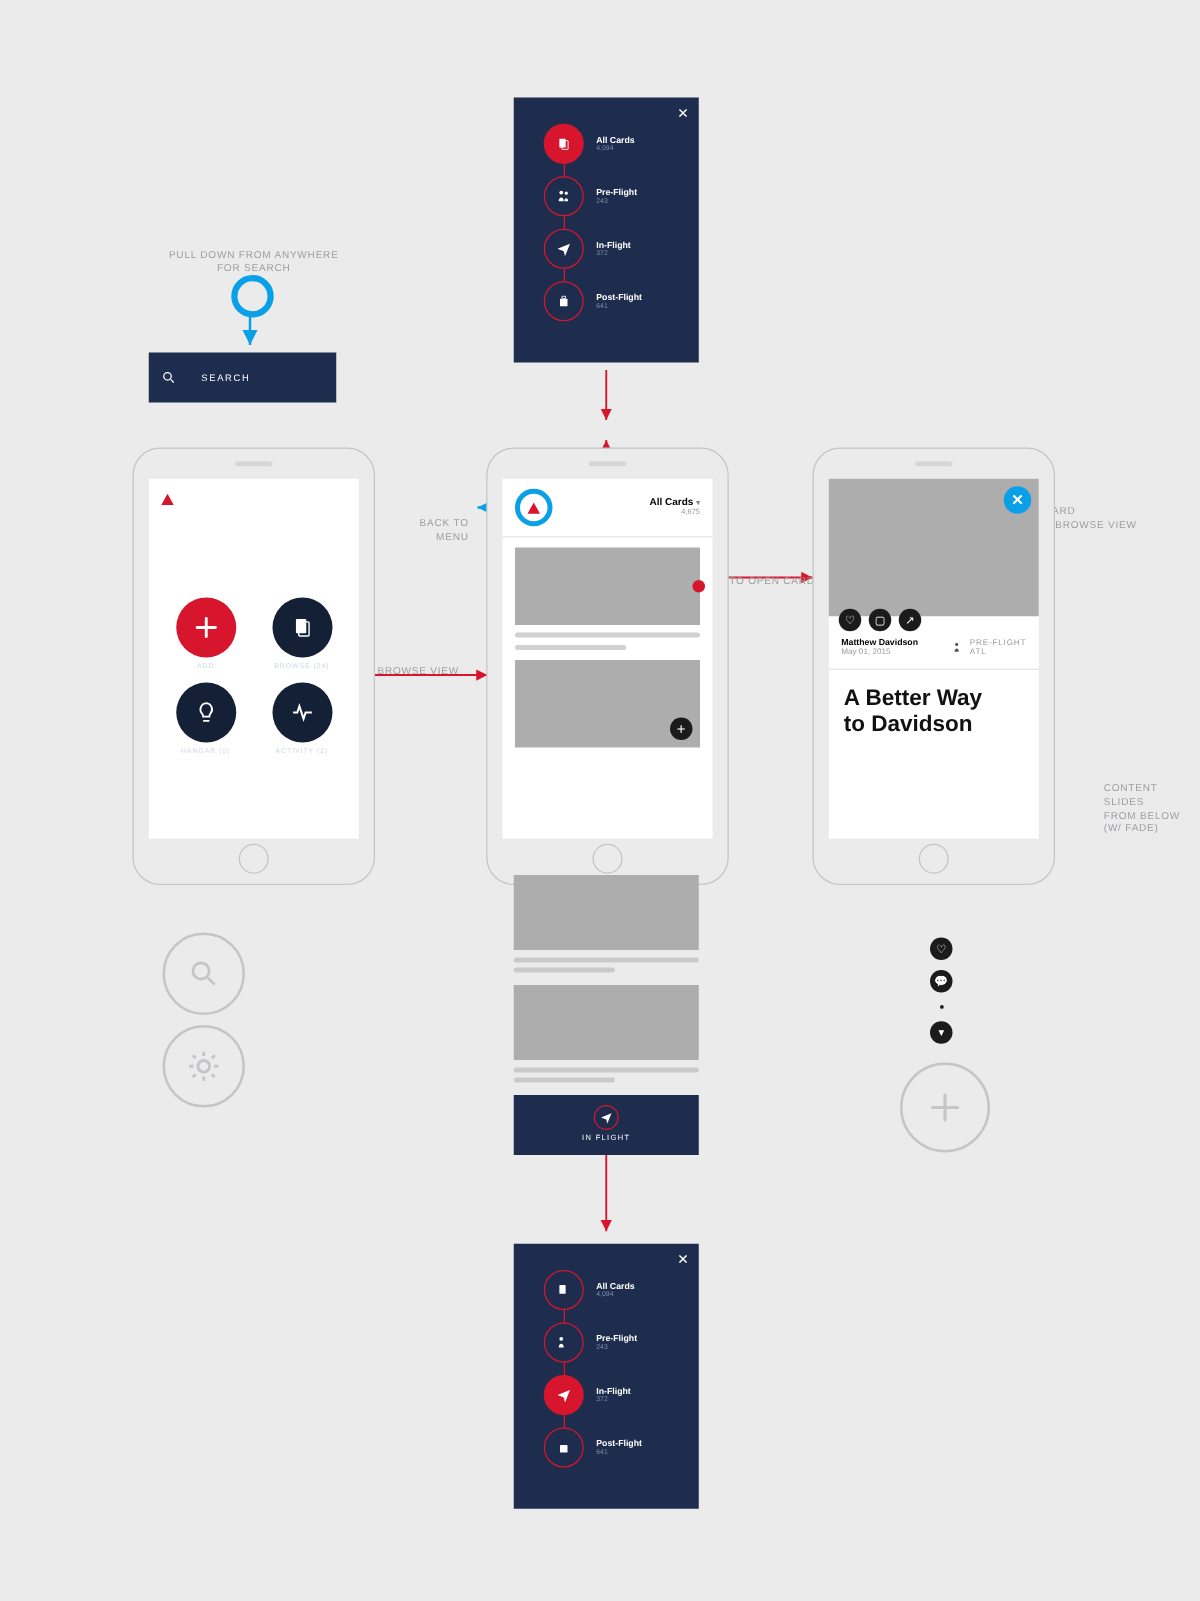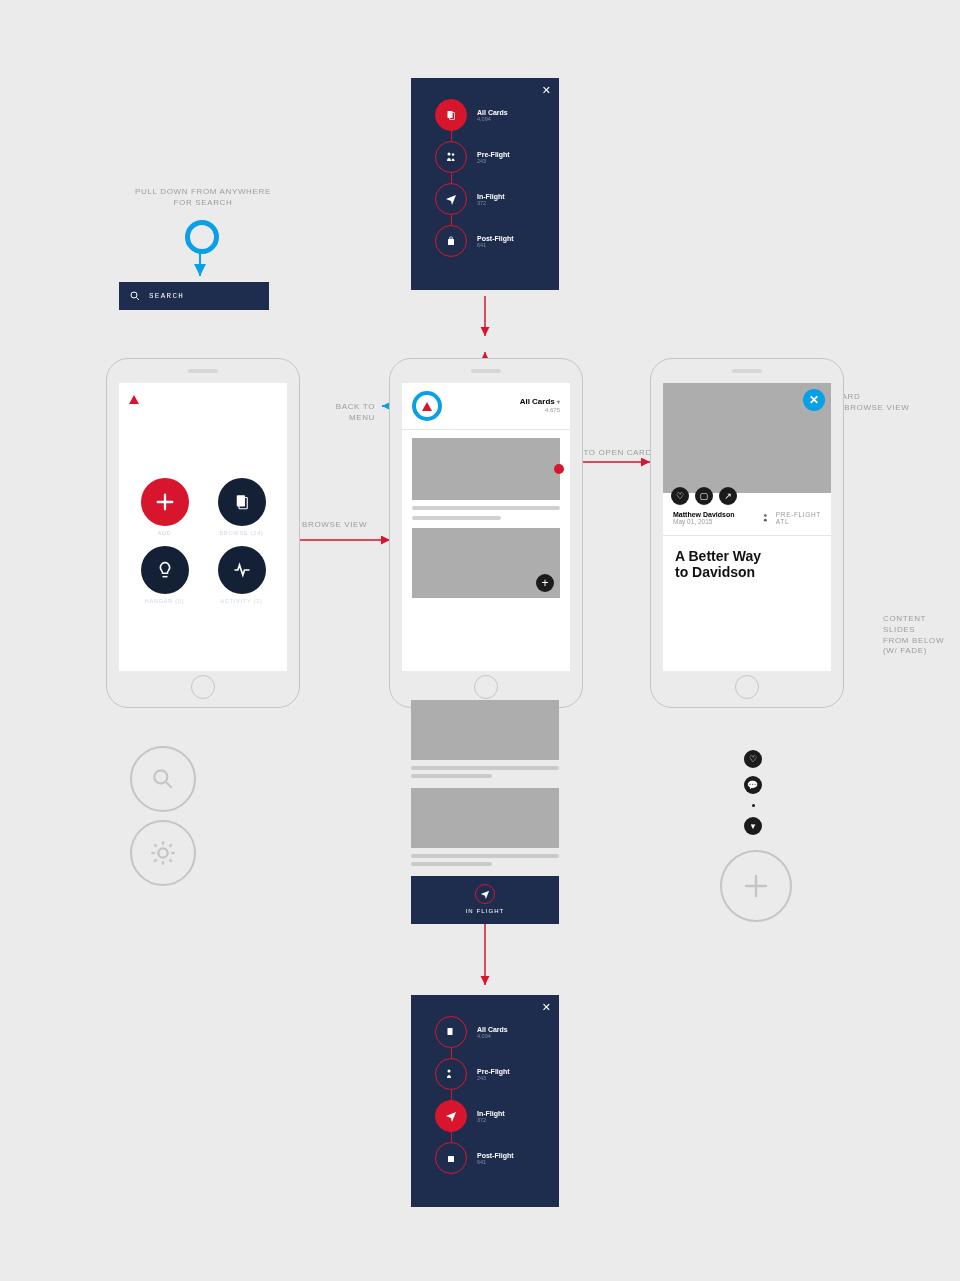--- a/index.html
+++ b/index.html
@@ -9,21 +9,21 @@
     --red2:#c8102e;
     --blue:#0aa0e8;
     --grey-bg:#ebebeb;
     --grey-mid:#adadad;
     --grey-light:#bfbfbf;
     --grey-outline:#c4c5c7;
     --text-grey:#9a9da0;
   }
   html,body{margin:0;padding:0;background:var(--grey-bg);font-family:-apple-system,BlinkMacSystemFont,"Helvetica Neue",Arial,sans-serif;}
   .stage{position:relative;width:960px;height:1281px;background:var(--grey-bg);margin:0 auto;overflow:hidden;}
-  .label{color:var(--text-grey);font-size:8px;letter-spacing:.08em;line-height:1.35;text-transform:uppercase;}
+  .label{color:var(--text-grey);font-size:8px;letter-spacing:.08em;line-height:1.35;text-transform:uppercase;margin-top:12px;}
   .phone{position:absolute;width:192px;height:348px;border:1px solid var(--grey-outline);border-radius:22px;background:var(--grey-bg);}
   .phone .speaker{position:absolute;top:10px;left:50%;transform:translateX(-50%);width:30px;height:4px;border-radius:3px;background:#d4d6d8;}
   .phone .homebtn{position:absolute;bottom:8px;left:50%;transform:translateX(-50%);width:22px;height:22px;border-radius:50%;border:1px solid var(--grey-outline);}
   .phone .screen{position:absolute;top:24px;left:12px;right:12px;bottom:36px;background:#fff;}
 
   
   .home-screen{background:#274472;color:#fff;position:relative;}
   .home-top{display:flex;align-items:center;gap:6px;padding:10px 10px 0 10px;font-size:7px;letter-spacing:.06em;}
   .home-top .tri{width:0;height:0;border-left:5px solid transparent;border-right:5px solid transparent;border-bottom:9px solid var(--red);}
   .home-title{font-weight:700;font-size:20px;line-height:1.1;padding:14px 12px 6px 12px;}
@@ -59,37 +59,37 @@
   .detail-screen{background:#fff;display:flex;flex-direction:column;}
   .detail-hero{background:var(--grey-mid);height:110px;position:relative;}
   .detail-close{position:absolute;top:6px;right:6px;width:22px;height:22px;border-radius:50%;background:var(--blue);color:#fff;display:flex;align-items:center;justify-content:center;font-size:12px;font-weight:700;}
   .detail-actions{position:absolute;left:8px;bottom:-12px;display:flex;gap:6px;}
   .detail-actions .a{width:18px;height:18px;border-radius:50%;background:#1b1b1b;color:#fff;display:flex;align-items:center;justify-content:center;font-size:9px;}
   .detail-meta{display:flex;justify-content:space-between;align-items:center;padding:18px 10px 6px 10px;font-size:6.5px;}
   .detail-meta .author{font-weight:700;font-size:7px;}
   .detail-meta .date{color:#9a9a9a;}
   .detail-meta .stage-lbl{color:#9a9a9a;letter-spacing:.1em;}
   .detail-divider{height:1px;background:#e4e4e4;margin:4px 0;}
-  .detail-title{font-weight:800;font-size:14px;line-height:1.15;padding:8px 12px 0 12px;color:#111;}
+  .detail-title{font-weight:800;font-size:18px;line-height:1.15;padding:8px 12px 0 12px;color:#111;}
 
   
   .menu{position:absolute;width:148px;background:var(--navy);color:#fff;}
   .menu .close{position:absolute;top:6px;right:8px;font-size:11px;cursor:pointer;}
   .menu-col{position:relative;padding:16px 0 14px 0;}
   .menu-col .rail{position:absolute;left:40px;top:36px;bottom:36px;width:1px;background:var(--red);}
   .menu-item{position:relative;display:flex;align-items:center;gap:10px;padding:5px 0 5px 24px;}
   .menu-item .c{width:30px;height:30px;border-radius:50%;border:1.5px solid var(--red);display:flex;align-items:center;justify-content:center;background:var(--navy);z-index:1;}
   .menu-item.sel .c{background:var(--red);}
   .menu-item .t{font-size:7px;font-weight:600;}
   .menu-item .s{font-size:5.5px;color:#7b8aa6;}
 
   
   .pull-label{position:absolute;left:128px;top:187px;width:150px;text-align:center;}
   .pull-pin{position:absolute;left:185px;top:220px;width:24px;height:24px;border:5px solid var(--blue);border-radius:50%;background:var(--grey-bg);}
-  .search-bar{position:absolute;left:119px;top:282px;width:130px;height:28px;background:var(--navy);color:#fff;display:flex;align-items:center;gap:8px;padding:0 10px;font-family:Liberation Mono, monospace;}
+  .search-bar{position:absolute;left:119px;top:282px;width:130px;height:40px;background:var(--navy);color:#fff;display:flex;align-items:center;gap:20px;padding:0 10px;}
   .search-bar .t{font-size:7.5px;letter-spacing:.18em;}
 
   
   .big-circ{position:absolute;width:62px;height:62px;border-radius:50%;border:2px solid var(--grey-outline);display:flex;align-items:center;justify-content:center;color:var(--grey-outline);}
 
   
   .dotcol{position:absolute;left:744px;top:750px;display:flex;flex-direction:column;align-items:center;gap:8px;}
   .dotcol .d{width:18px;height:18px;border-radius:50%;background:#1b1b1b;color:#fff;display:flex;align-items:center;justify-content:center;font-size:9px;}
   .dotcol .dot{width:3px;height:3px;border-radius:50%;background:#1b1b1b;margin:2px 0;}
 

